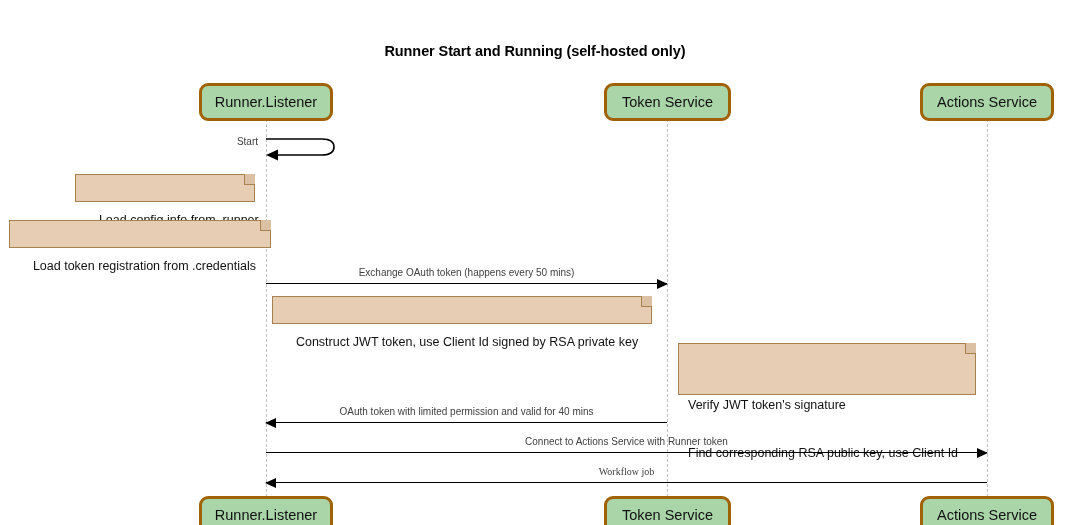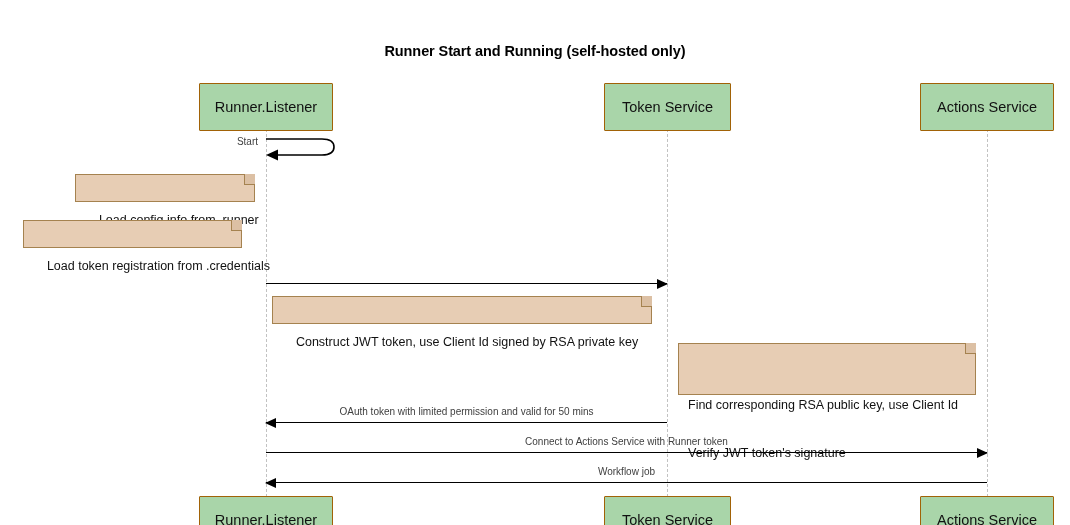--- a/index.html
+++ b/index.html
@@ -38,24 +38,24 @@
     position: absolute;
     top: 86px;
     width: 0;
     height: 378px;
     border-left: 1.5px dashed #c2c2c2;
   }
 
   
   .participant {
     position: absolute;
-    height: 48px;
+    height: 38px;
     background: #a9d5a9;
-    border: 1px solid #a16207;
-    border-radius: 1px;
+    border: 3px solid #a16207;
+    border-radius: 9px;
     display: flex;
     align-items: center;
     justify-content: center;
     font-size: 14.5px;
     color: #111111;
     box-sizing: border-box;
     white-space: nowrap;
   }
 
   
@@ -158,48 +158,49 @@
       <path d="M 0 2 L 56 2 Q 68 2 68 10 Q 68 18 56 18 L 12 18" fill="none" stroke="#000000" stroke-width="1.6"></path>
       <polygon points="12,12.5 12,23.5 0,18 " fill="#000000"></polygon>
     </svg>
   </div>
 
   <div class="note" style="left:75px; top:141px; width:180px; height:28px;">
     <span class="fold"></span>
     <span>Load config info from .runner</span>
   </div>
 
-  <div class="note" style="left:23px; top:187px; width:219px; height:28px;">
+  <div class="note" style="left:9px; top:187px; width:262px; height:28px;">
     <span class="fold"></span>
     <span>Load token registration from .credentials</span>
   </div>
 
+  <div class="msg-label" style="left:266px; top:234px; width:401px;">Exchange OAuth token (happens every 50 mins)</div>
   <div class="msg" style="left:266px; top:250px; width:401px;">
     <span class="arrowhead right"></span>
   </div>
 
   <div class="note" style="left:272px; top:263px; width:380px; height:28px;">
     <span class="fold"></span>
     <span>Construct JWT token, use Client Id signed by RSA private key</span>
   </div>
 
   <div class="note" style="left:678px; top:310px; width:298px; height:52px;">
     <span class="fold"></span>
+    <div>Verify JWT token's signature</div>
     <div>Find corresponding RSA public key, use Client Id</div>
-    <div>Verify JWT token's signature</div>
-  </div>
-
-  <div class="msg-label" style="left:266px; top:373px; width:401px;">OAuth token with limited permission and valid for 50 mins</div>
+  </div>
+
+  <div class="msg-label" style="left:266px; top:373px; width:401px;">OAuth token with limited permission and valid for 40 mins</div>
   <div class="msg" style="left:266px; top:389px; width:401px;">
     <span class="arrowhead left"></span>
   </div>
 
   <div class="msg-label" style="left:266px; top:403px; width:721px;">Connect to Actions Service with Runner token</div>
   <div class="msg" style="left:266px; top:419px; width:721px;">
     <span class="arrowhead right"></span>
   </div>
 
-  <div class="msg-label" style="left:266px; top:433px; width:721px;">Workflow job</div>
+  <div class="msg-label" style="left:266px; top:433px; width:721px;font-family:Liberation Serif, serif;">Workflow job</div>
   <div class="msg" style="left:266px; top:449px; width:721px;">
     <span class="arrowhead left"></span>
   </div>
 
 </div>
 
 </body></html>

